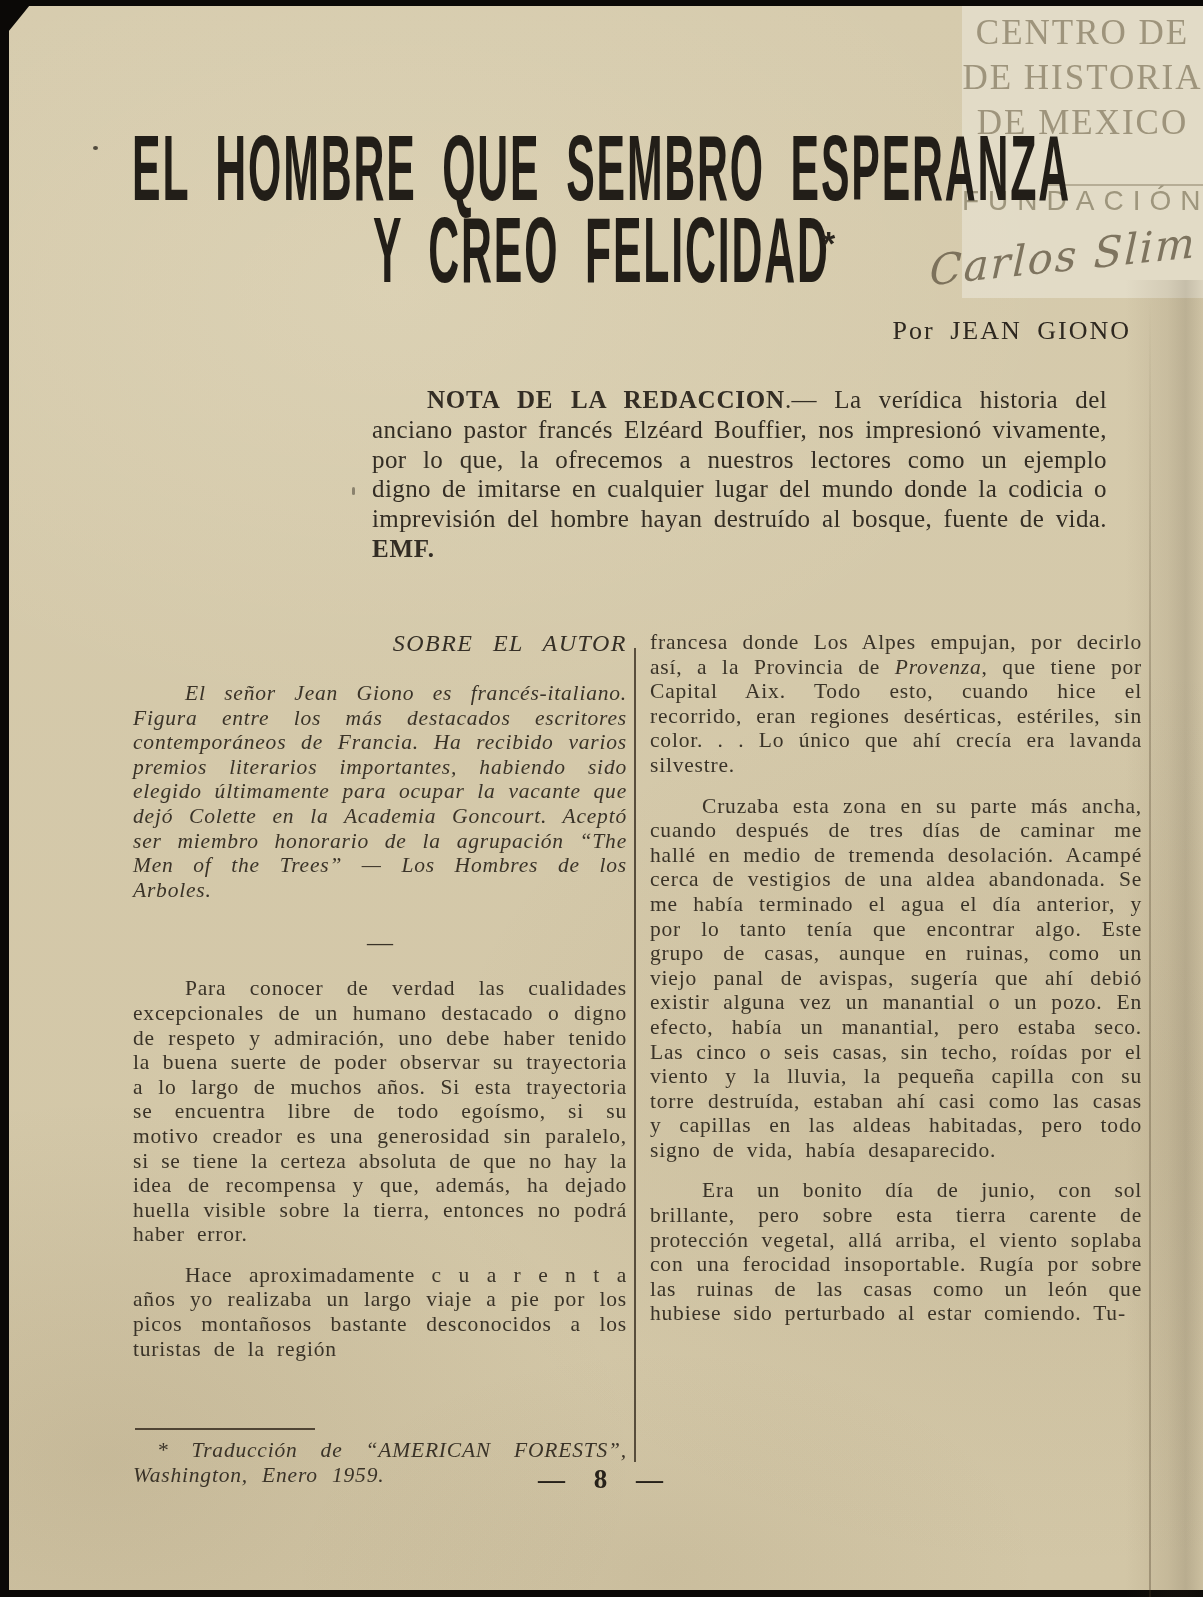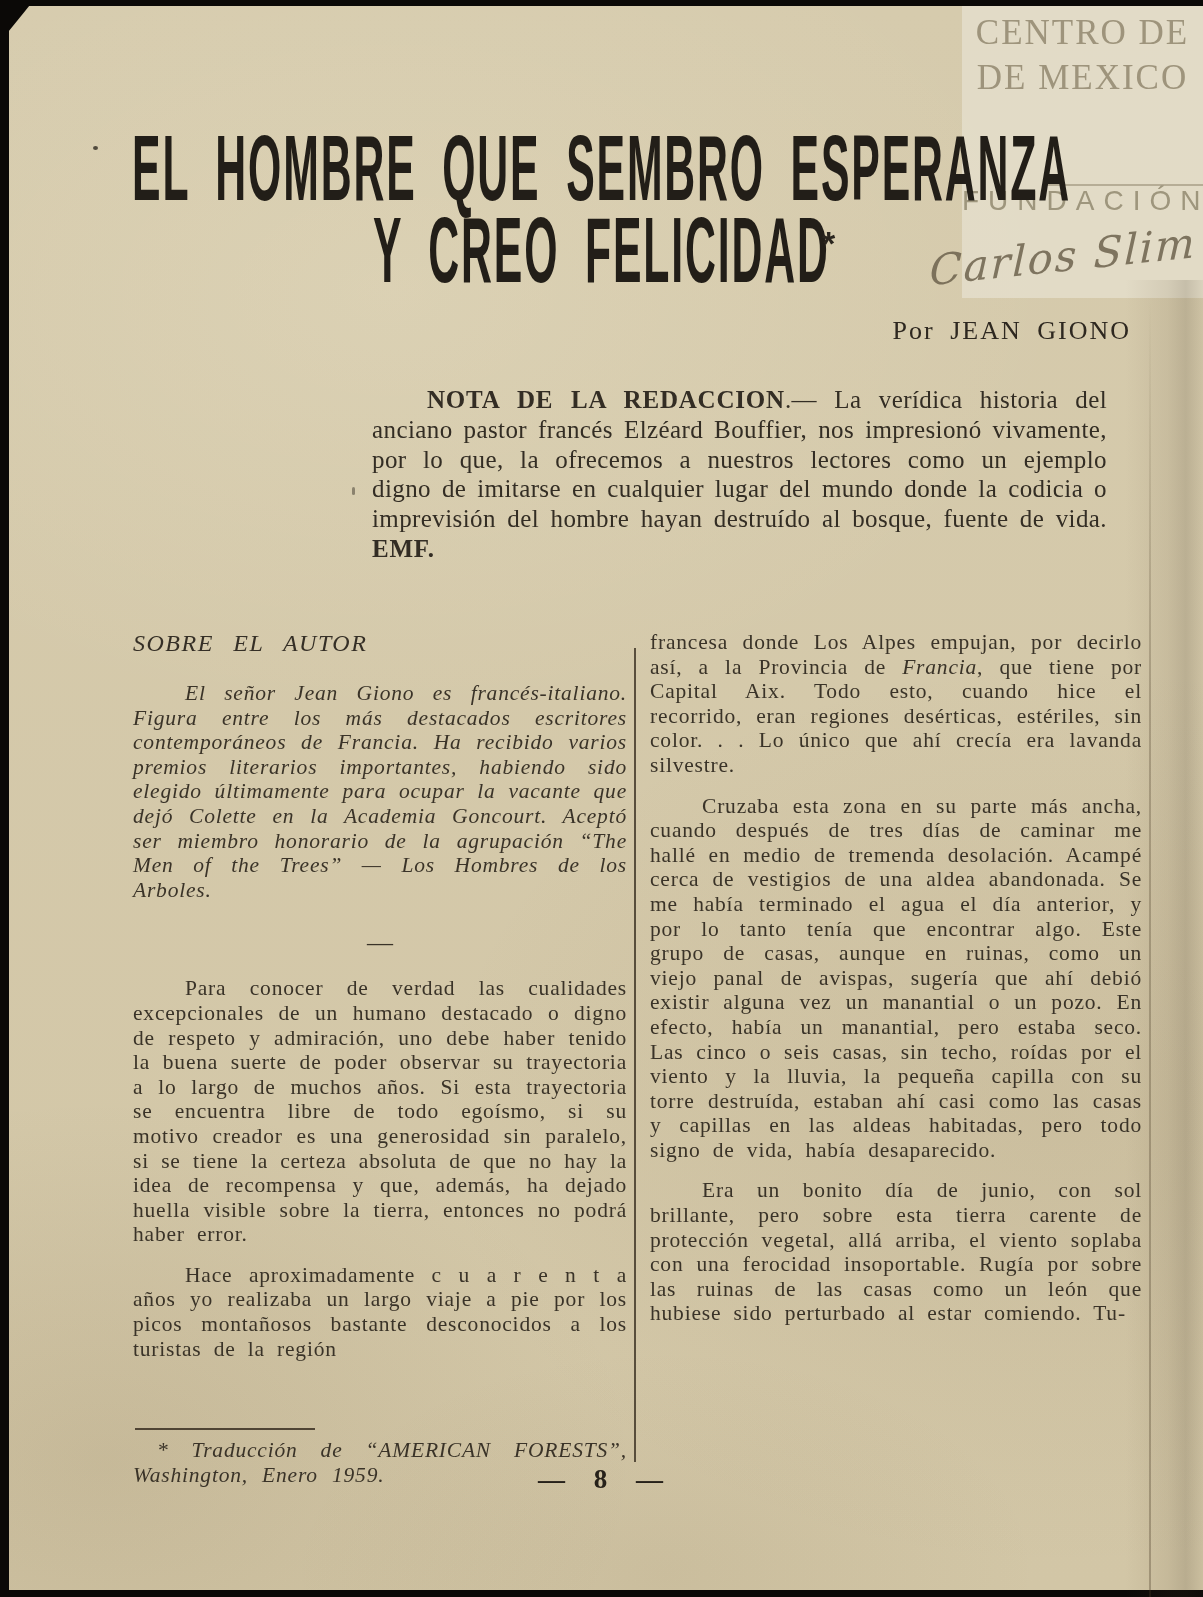--- a/index.html
+++ b/index.html
@@ -87,21 +87,21 @@
   }
   .nota b{letter-spacing:0.8px;}
 
   
   .col{position:absolute;top:630px;z-index:3;color:#3a3328;}
   .col.left{left:133px;width:494px;height:858px;display:flex;flex-direction:column;}
   .col.right{left:650px;width:492px;}
   .divider{position:absolute;left:634px;top:648px;height:814px;width:2px;background:rgba(58,47,34,0.8);z-index:3;}
 
   .col-heading{
-    font-style:italic;font-size:24px;text-align:left;
+    font-style:italic;font-size:24px;text-align:right;
     letter-spacing:1.5px;word-spacing:12px;color:#352f26;margin-bottom:24px;
   }
   .body-p{
     margin:0 0 16px 0;font-size:21.5px;line-height:24.6px;
     text-align:justify;word-spacing:6px;letter-spacing:0.8px;
   }
   .body-p.indent{text-indent:52px;}
   .about{font-style:italic;}
   .sep-dash{text-align:center;font-size:26px;margin:10px 0 18px 0;color:#3a3328;}
 
@@ -123,20 +123,21 @@
 <div class="paper"></div>
 <div class="corner-clip"></div>
 <div class="crease-band"></div>
 <div class="crease-line"></div>
 <div class="speck s1"></div>
 <div class="speck s2"></div>
 
 <div class="wm-box">
   <div class="wm-lines">
     <div class="wm-line">CENTRO DE</div>
+    <div class="wm-line">DE HISTORIA</div>
     <div class="wm-line">DE MEXICO</div>
   </div>
   <div class="wm-rule"></div>
   <div class="wm-fund">FUNDACIÓN</div>
   <div class="wm-sig">Carlos Slim</div>
 </div>
 
 <div class="title-line l1">
   <span class="title-inner">EL HOMBRE QUE SEMBRO ESPERANZA</span>
 </div>
@@ -157,18 +158,18 @@
   <p class="body-p indent">Hace aproximadamente c u a r e n t a años yo realizaba un largo viaje a pie por los picos montañosos bastante desconocidos a los turistas de la región</p>
   <div class="footnote">
     <div class="fn-rule"></div>
     <p class="fn-text">* Traducción de “AMERICAN FORESTS”, Washington, Enero 1959.</p>
   </div>
 </div>
 
 <div class="divider"></div>
 
 <div class="col right">
-  <p class="body-p"><span>francesa donde Los Alpes empujan, por decirlo así, a la Provincia de </span><i>Francia</i><span>, que tiene por Capital Aix. Todo esto, cuando hice el recorrido, eran regiones desérticas, estériles, sin color. . . Lo único que ahí crecía era lavanda silvestre.</span></p>
+  <p class="body-p"><span>francesa donde Los Alpes empujan, por decirlo así, a la Provincia de </span><i>Provenza</i><span>, que tiene por Capital Aix. Todo esto, cuando hice el recorrido, eran regiones desérticas, estériles, sin color. . . Lo único que ahí crecía era lavanda silvestre.</span></p>
   <p class="body-p indent">Cruzaba esta zona en su parte más ancha, cuando después de tres días de caminar me hallé en medio de tremenda desolación. Acampé cerca de vestigios de una aldea abandonada. Se me había terminado el agua el día anterior, y por lo tanto tenía que encontrar algo. Este grupo de casas, aunque en ruinas, como un viejo panal de avispas, sugería que ahí debió existir alguna vez un manantial o un pozo. En efecto, había un manantial, pero estaba seco. Las cinco o seis casas, sin techo, roídas por el viento y la lluvia, la pequeña capilla con su torre destruída, estaban ahí casi como las casas y capillas en las aldeas habitadas, pero todo signo de vida, había desaparecido.</p>
   <p class="body-p indent">Era un bonito día de junio, con sol brillante, pero sobre esta tierra carente de protección vegetal, allá arriba, el viento soplaba con una ferocidad insoportable. Rugía por sobre las ruinas de las casas como un león que hubiese sido perturbado al estar comiendo. Tu-</p>
 </div>
 
 <div class="footer">— 8 —</div>
 
 </body></html>

